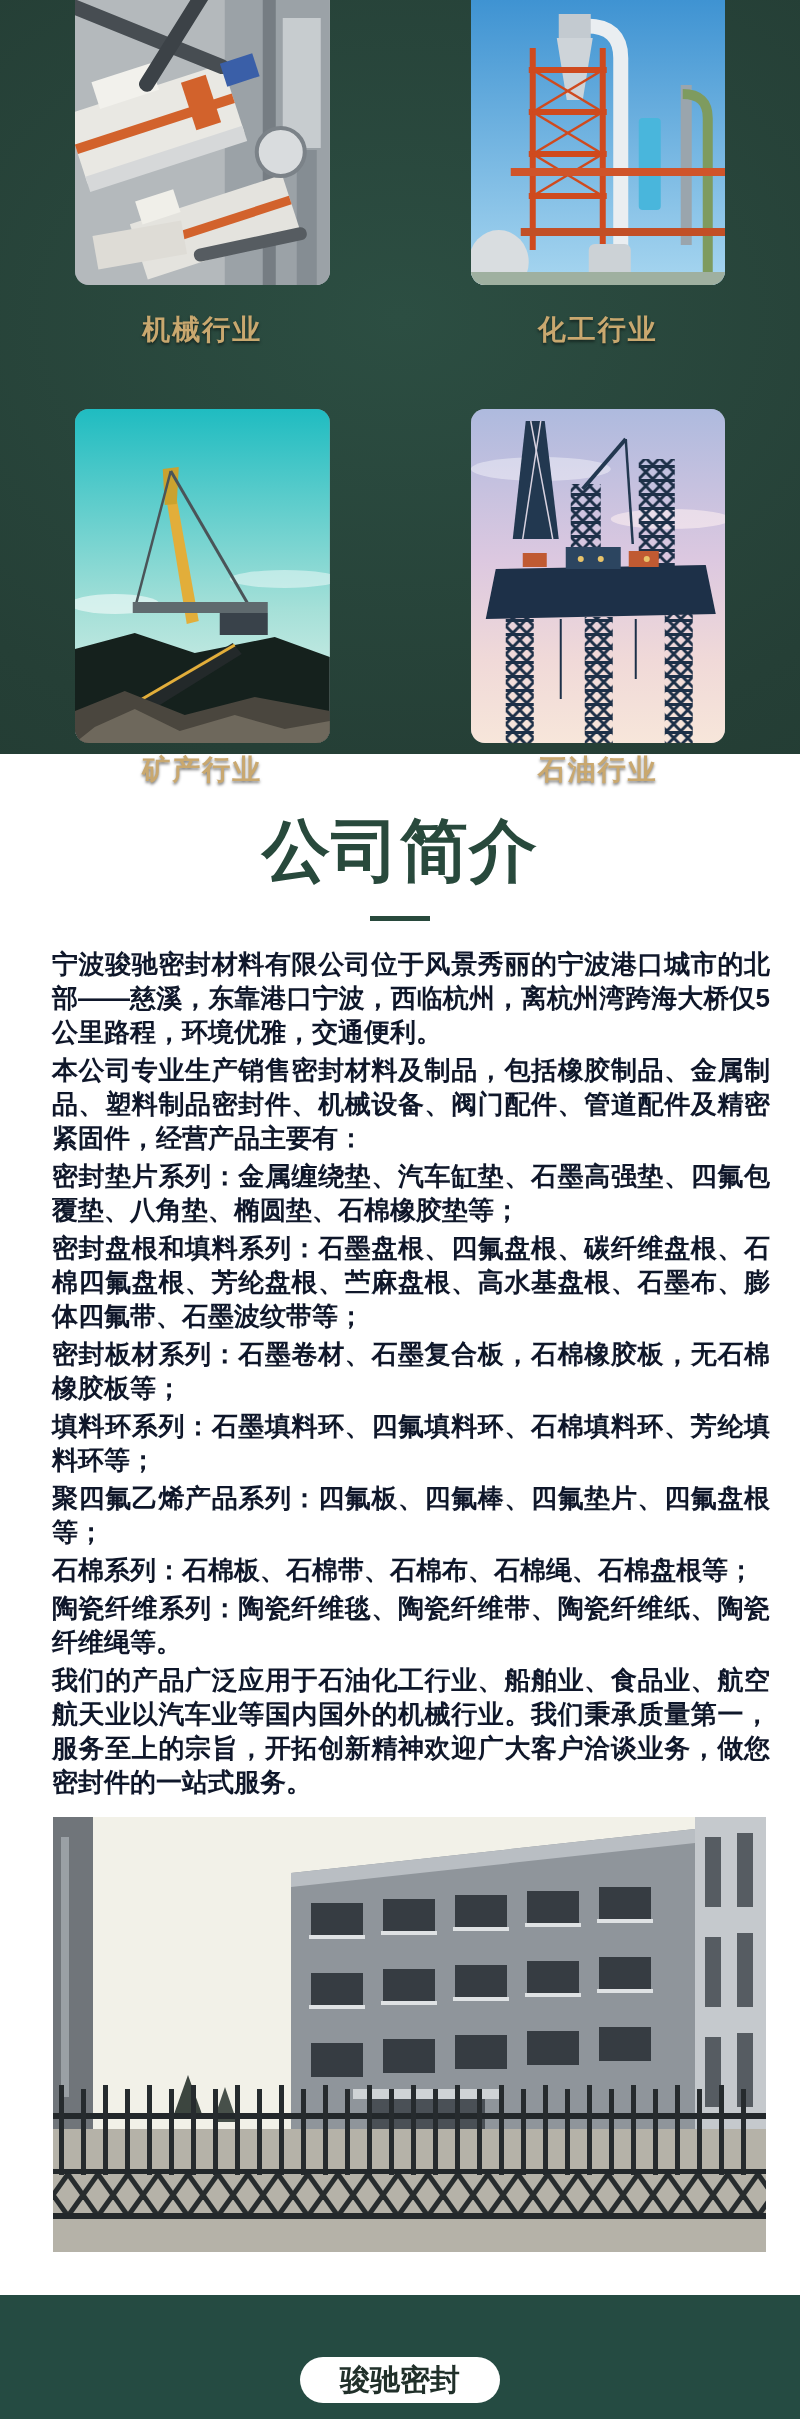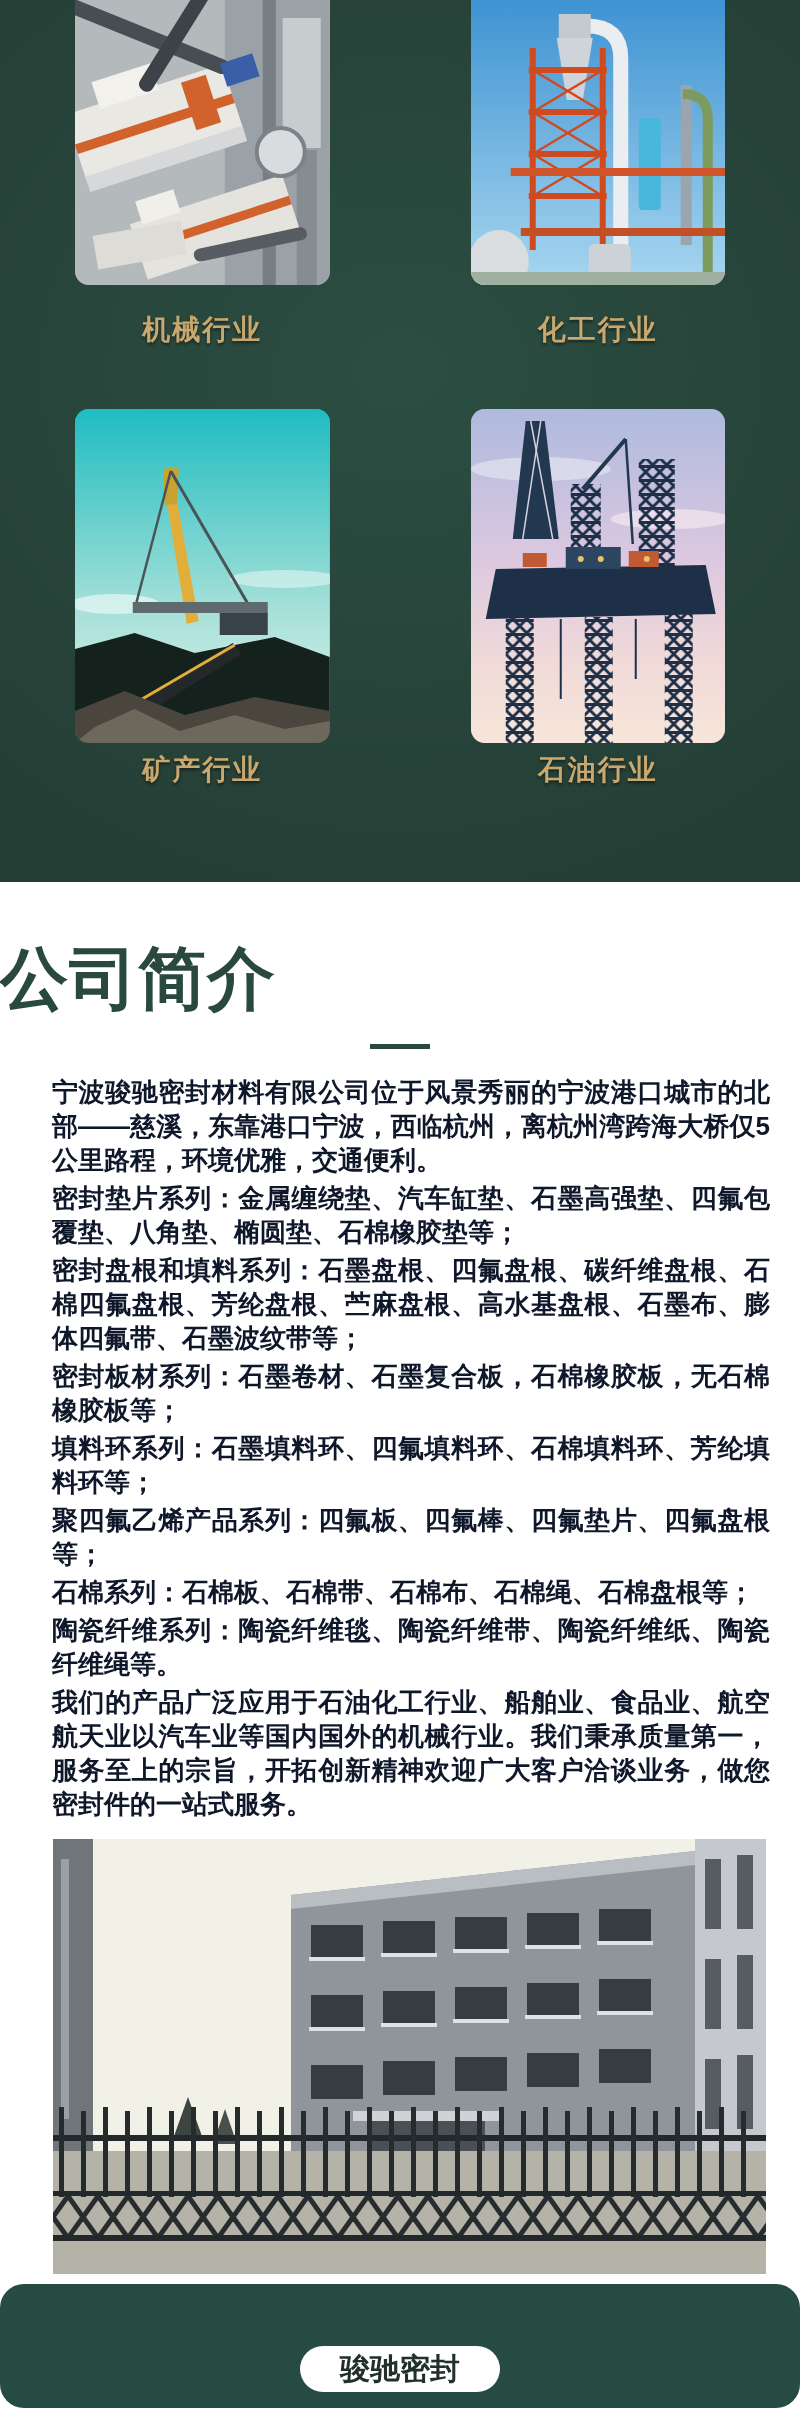--- a/index.html
+++ b/index.html
@@ -9,21 +9,21 @@
   .page {
     position: relative;
     width: 800px; height: 2424px;
     margin: 0 auto;
     background: #ffffff;
     overflow: hidden;
   }
 
   
   .hero {
-    height: 882px;
+    height: 754px;
     background: radial-gradient(120% 95% at 50% 42%, #2c4e42 0%, #253f36 62%, #213a31 100%);
     padding-bottom: 87px;
   }
   .hero-grid {
     display: grid;
     grid-template-columns: 1fr 1fr;
     column-gap: 141px;
     padding: 0 75px;
   }
   .hero-grid.row2 { margin-top: 64px; }
@@ -44,20 +44,21 @@
     color: #c9a86f;
     text-shadow: 0 2px 3px rgba(0,0,0,0.5);
     letter-spacing: 2px;
   }
   .hero-grid.row2 .industry-label { margin-top: 12px; }
 
   
   .about { background:#ffffff; }
   .section-title {
     padding-top: 58px;
+    text-align: center;
     font-size: 68px;
     line-height: 1.12;
     font-weight: bold;
     color: #28493c;
     letter-spacing: 1px;
   }
   .title-divider {
     width: 60px; height: 5px;
     margin: 28px auto 0;
     background: #28493c;
@@ -75,24 +76,23 @@
     display: block;
     width: 713px; height: 435px;
     margin: 18px 0 0 53px;
     background: #e8e7df;
   }
   .factory-photo svg { display:block; width:100%; height:100%; }
 
   
   .footer {
     position: absolute;
-    left: 0; right: 0; bottom: 16px;
+    left: 0; right: 0; bottom: 5px;
     height: 124px;
     background: #254b42;
-    border-radius: 24px;
   }
   .brand-pill {
     width: 200px; height: 46px;
     margin: 62px auto 0;
     background: #ffffff;
     border-radius: 23px;
     text-align: center;
     line-height: 46px;
     font-size: 30px;
     font-weight: bold;
@@ -257,20 +257,21 @@
       </div>
     </div>
   </section>
 
   <section class="about">
     <h1 class="section-title">公司简介</h1>
     <div class="title-divider"></div>
 
     <div class="about-text">
       <p>宁波骏驰密封材料有限公司位于风景秀丽的宁波港口城市的北部——慈溪，东靠港口宁波，西临杭州，离杭州湾跨海大桥仅5公里路程，环境优雅，交通便利。</p>
+      <p>本公司专业生产销售密封材料及制品，包括橡胶制品、金属制品、塑料制品密封件、机械设备、阀门配件、管道配件及精密紧固件，经营产品主要有：</p>
       <p>密封垫片系列：金属缠绕垫、汽车缸垫、石墨高强垫、四氟包覆垫、八角垫、椭圆垫、石棉橡胶垫等；</p>
       <p>密封盘根和填料系列：石墨盘根、四氟盘根、碳纤维盘根、石棉四氟盘根、芳纶盘根、苎麻盘根、高水基盘根、石墨布、膨体四氟带、石墨波纹带等；</p>
       <p>密封板材系列：石墨卷材、石墨复合板，石棉橡胶板，无石棉橡胶板等；</p>
       <p>填料环系列：石墨填料环、四氟填料环、石棉填料环、芳纶填料环等；</p>
       <p>聚四氟乙烯产品系列：四氟板、四氟棒、四氟垫片、四氟盘根等；</p>
       <p>石棉系列：石棉板、石棉带、石棉布、石棉绳、石棉盘根等；</p>
       <p>陶瓷纤维系列：陶瓷纤维毯、陶瓷纤维带、陶瓷纤维纸、陶瓷纤维绳等。</p>
       <p>我们的产品广泛应用于石油化工行业、船舶业、食品业、航空航天业以汽车业等国内国外的机械行业。我们秉承质量第一，服务至上的宗旨，开拓创新精神欢迎广大客户洽谈业务，做您密封件的一站式服务。</p>
     </div>
 

